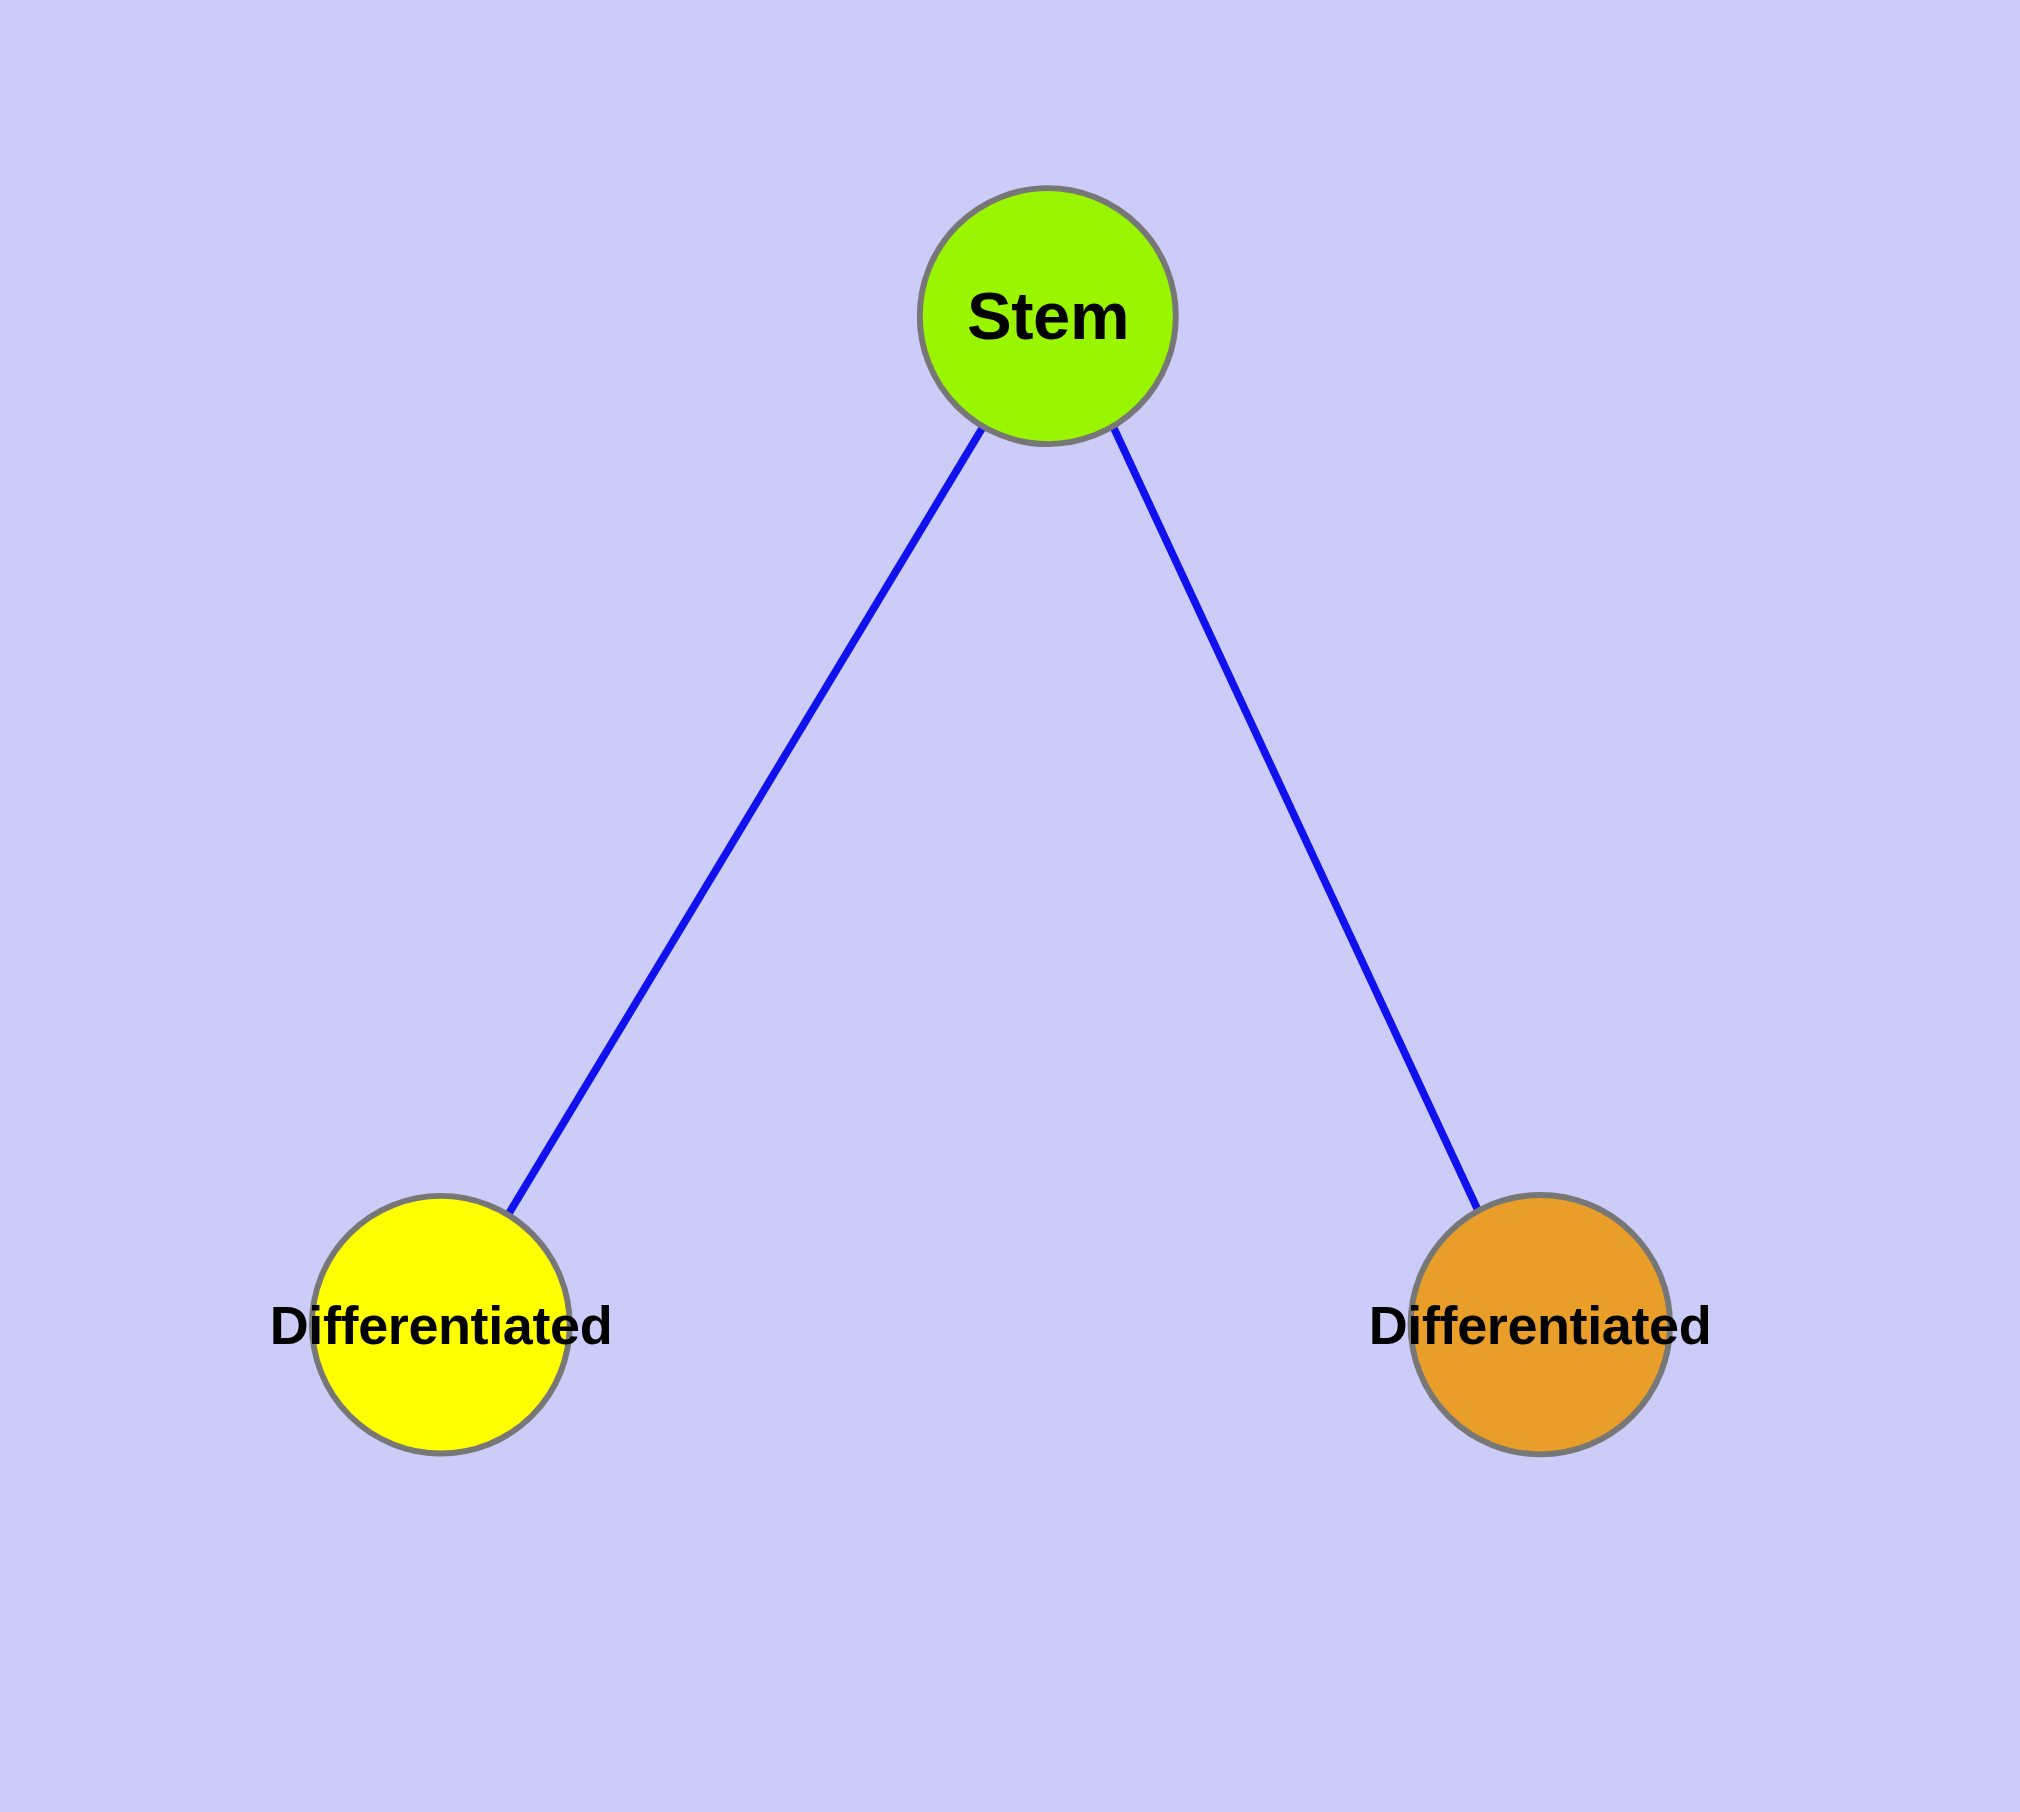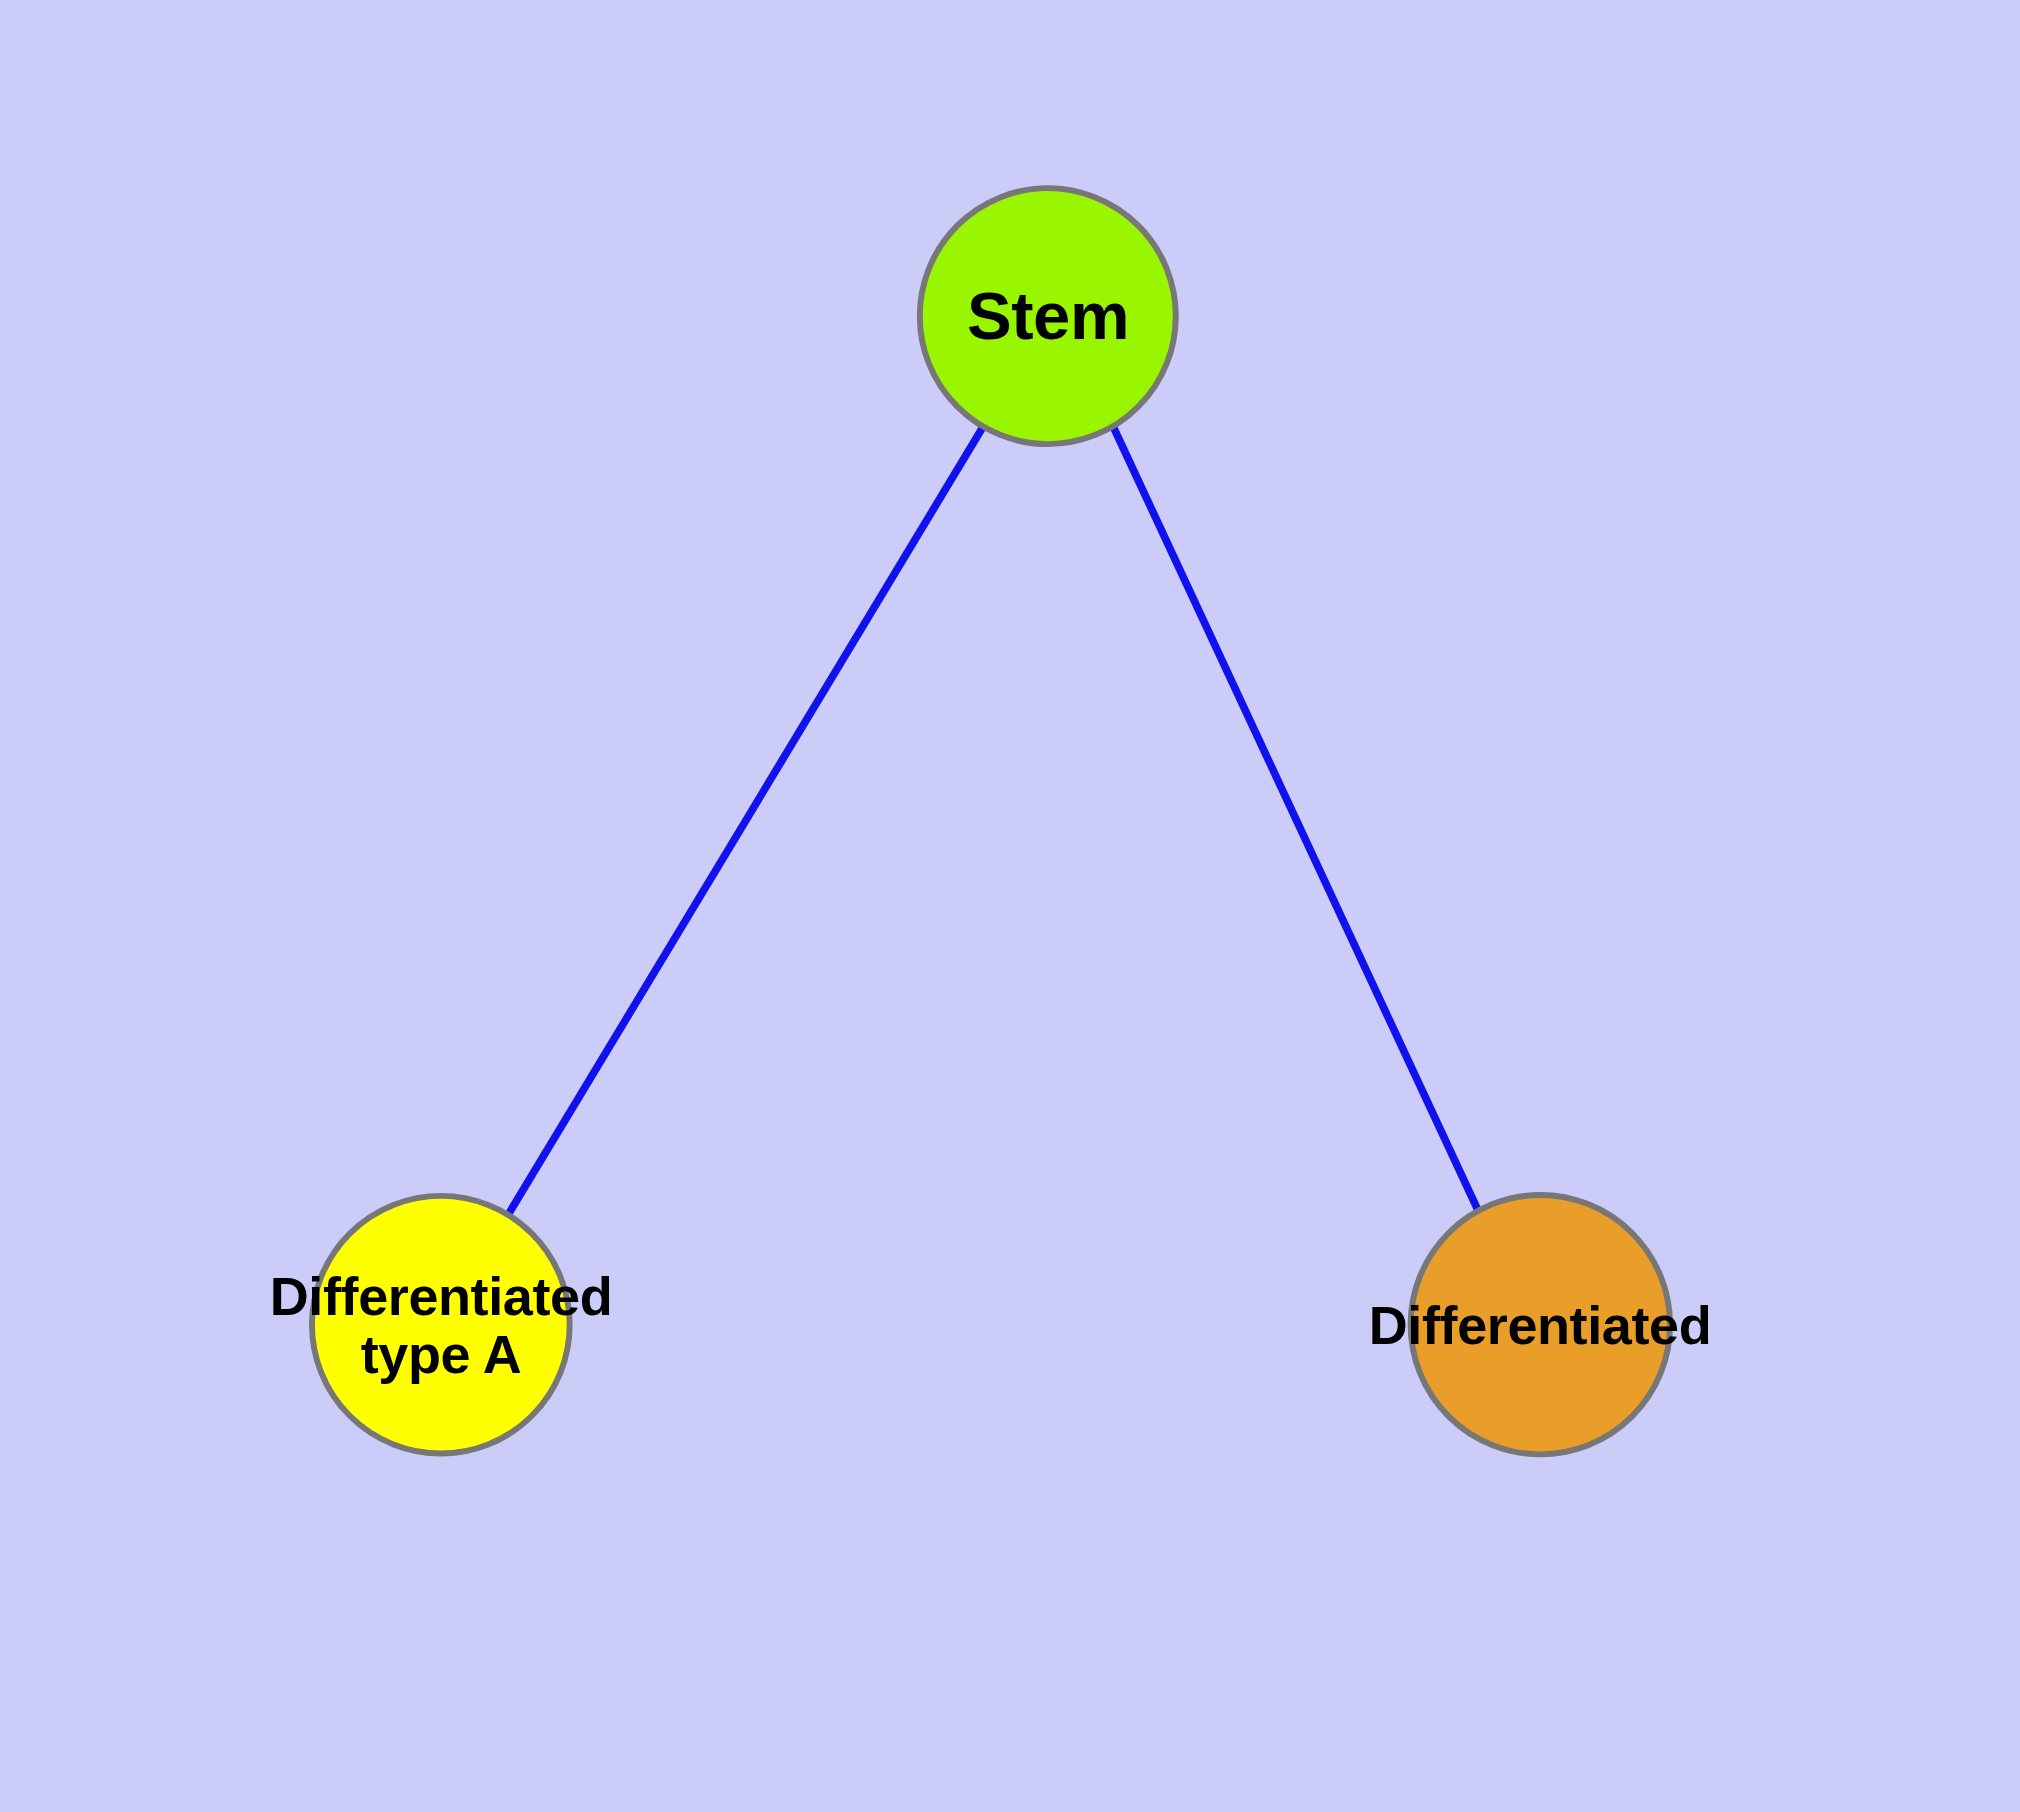--- a/index.html
+++ b/index.html
@@ -53,20 +53,21 @@
   
   .center-anchor {
     position: absolute;
     width: 0;
     height: 0;
   }
   .center-anchor > .node-label {
     left: 50%;
     top: 50%;
     transform: translate(-50%, -50%);
+    text-align: right;
   }
 </style>
 </head>
 <body>
 
 <div id="canvas" style="width: 2021px; height: 1812px; background: rgb(204, 204, 249);">
 
   <svg id="graph-svg" viewBox="0 0 2384 2138" preserveAspectRatio="none" style="width: 2021px; height: 1812px;">
     <g id="edges-group">
         <line x1="1160" y1="503" x2="599" y2="1434" class="edge-line" stroke="#1111ee"></line>
@@ -81,21 +82,20 @@
 
   <div id="labels-layer">
       <div class="center-anchor" style="left: 1048px; top: 316px;">
         <div class="node-label label-stem" style="color: rgb(0, 0, 0);">
           <div>Stem</div>
         </div>
       </div>
       <div class="center-anchor" style="left: 441px; top: 1325px;">
         <div class="node-label label-diff" style="color: rgb(0, 0, 0);">
           <div>Differentiated</div>
-          <div>type A</div>
         </div>
       </div>
       <div class="center-anchor" style="left: 1540px; top: 1325px;">
         <div class="node-label label-diff" style="color: rgb(0, 0, 0);">
           <div>Differentiated</div>
         </div>
       </div>
     </div>
 
 </div>

